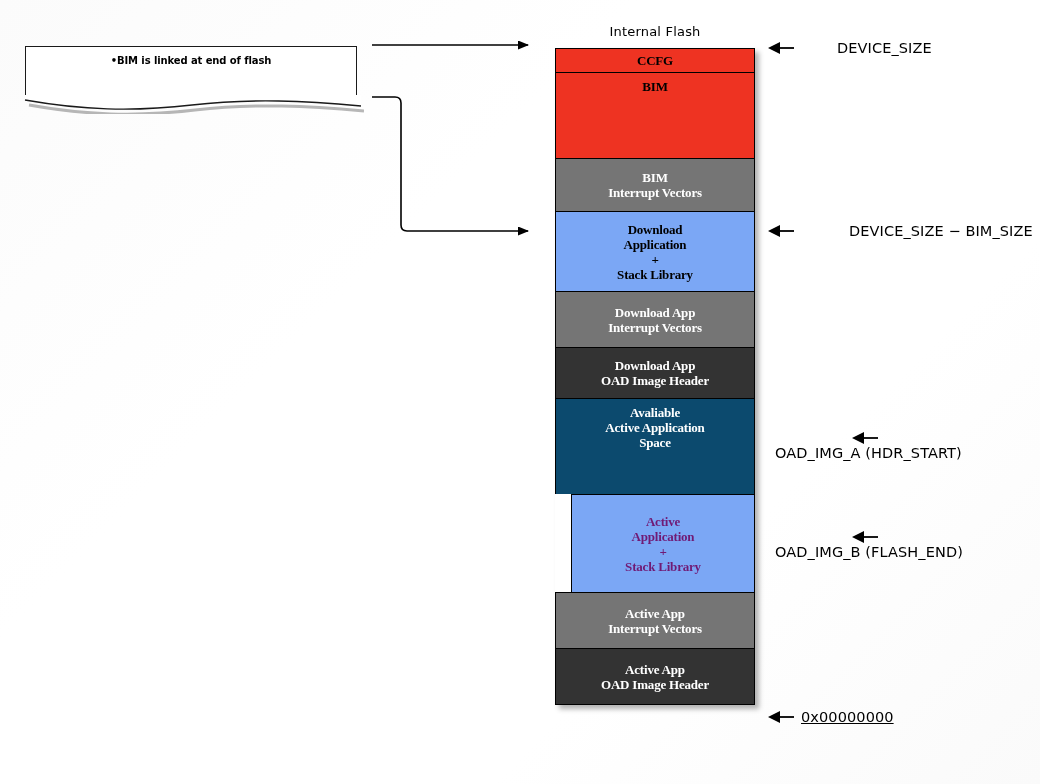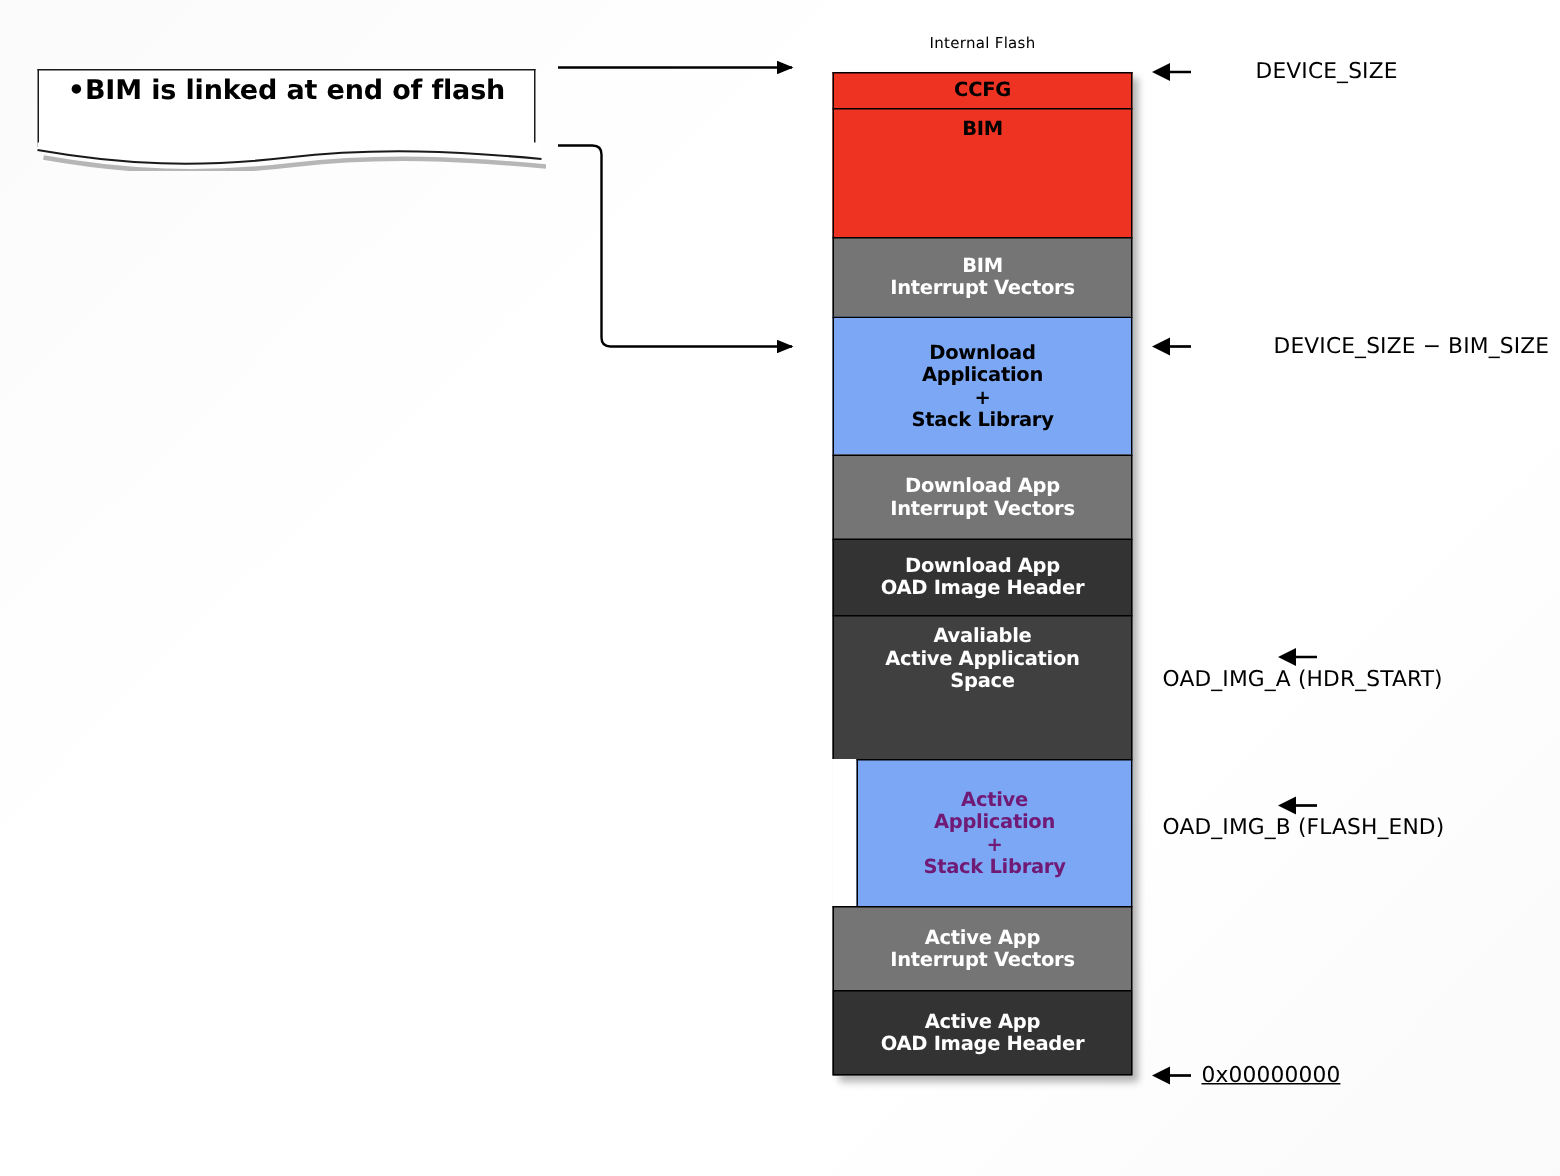--- a/index.html
+++ b/index.html
@@ -36,21 +36,21 @@
     border-bottom: none;
     box-sizing: border-box;
     z-index: 5;
   }
   #note-text {
     position: absolute;
     left: 25px;
     top: 52px;
     width: 332px;
     text-align: center;
-    font-size: 18px;
+    font-size: 10px;
     font-weight: bold;
     color: #000;
     line-height: 17px;
     z-index: 7;
     letter-spacing: -0.1px;
   }
   #note-text .line2 { padding-left: 16px; }
   #note-wave {
     position: absolute;
     left: 22px;
@@ -60,21 +60,21 @@
     z-index: 6;
   }
 
   
   #flash-title {
     position: absolute;
     left: 555px;
     top: 24px;
     width: 200px;
     text-align: center;
-    font-size: 10px;
+    font-size: 13px;
     color: #000;
     letter-spacing: 0.2px;
   }
   #flash-column {
     position: absolute;
     left: 555px;
     top: 48px;
     width: 200px;
     box-shadow: 4px 4px 5px rgba(0,0,0,0.30);
   }
@@ -85,20 +85,21 @@
     border-bottom: none;
     display: flex;
     align-items: center;
     justify-content: center;
     text-align: center;
     font-size: 13px;
     font-weight: bold;
     line-height: 15px;
     letter-spacing: -0.2px;
     overflow: hidden;
+    font-family: Liberation Serif, serif;
   }
   .blk:last-child { border-bottom: 1px solid #000; }
   .blk .lbl { width: 100%; padding: 0 3px; }
   .blk.top-align { align-items: flex-start; }
   .blk.top-align .lbl { padding-top: 6px; }
 
   
   .annot {
     position: absolute;
     display: flex;
@@ -154,30 +155,30 @@
 <div id="flash-column">
     <div class="blk" style="height: 24px; background: rgb(238, 51, 34); color: rgb(0, 0, 0);">
       <div class="lbl">CCFG</div>
     </div>
     <div class="blk top-align" style="height: 86px; background: rgb(238, 51, 34); color: rgb(0, 0, 0);">
       <div class="lbl">BIM</div>
     </div>
     <div class="blk" style="height: 53px; background: rgb(117, 117, 117); color: rgb(255, 255, 255);">
       <div class="lbl">BIM<br>Interrupt Vectors</div>
     </div>
-    <div class="blk" style="height: 92px; background: rgb(123, 167, 245); color: rgb(0, 0, 0);">
+    <div class="blk" style="height: 80px; background: rgb(123, 167, 245); color: rgb(0, 0, 0);">
       <div class="lbl">Download<br>Application<br>+<br>Stack Library</div>
     </div>
     <div class="blk" style="height: 56px; background: rgb(117, 117, 117); color: rgb(255, 255, 255);">
       <div class="lbl">Download App<br>Interrupt Vectors</div>
     </div>
     <div class="blk" style="height: 51px; background: rgb(51, 51, 51); color: rgb(255, 255, 255);">
       <div class="lbl">Download App<br>OAD Image Header</div>
     </div>
-    <div class="blk top-align" style="height: 96px; background: #404040; color: rgb(255, 255, 255);">
+    <div class="blk top-align" style="height: 96px; background: #0c4a6e; color: rgb(255, 255, 255);">
       <div class="lbl">Avaliable<br>Active Application<br>Space</div>
     </div>
     <div class="blk" style="height: 98px; background: rgb(123, 167, 245); color: #701a75; margin-left: 16px;">
       <div class="lbl">Active<br>Application<br>+<br>Stack Library</div>
     </div>
     <div class="blk" style="height: 56px; background: rgb(117, 117, 117); color: rgb(255, 255, 255);">
       <div class="lbl">Active App<br>Interrupt Vectors</div>
     </div>
     <div class="blk" style="height: 57px; background: rgb(51, 51, 51); color: rgb(255, 255, 255);">
       <div class="lbl">Active App<br>OAD Image Header</div>

